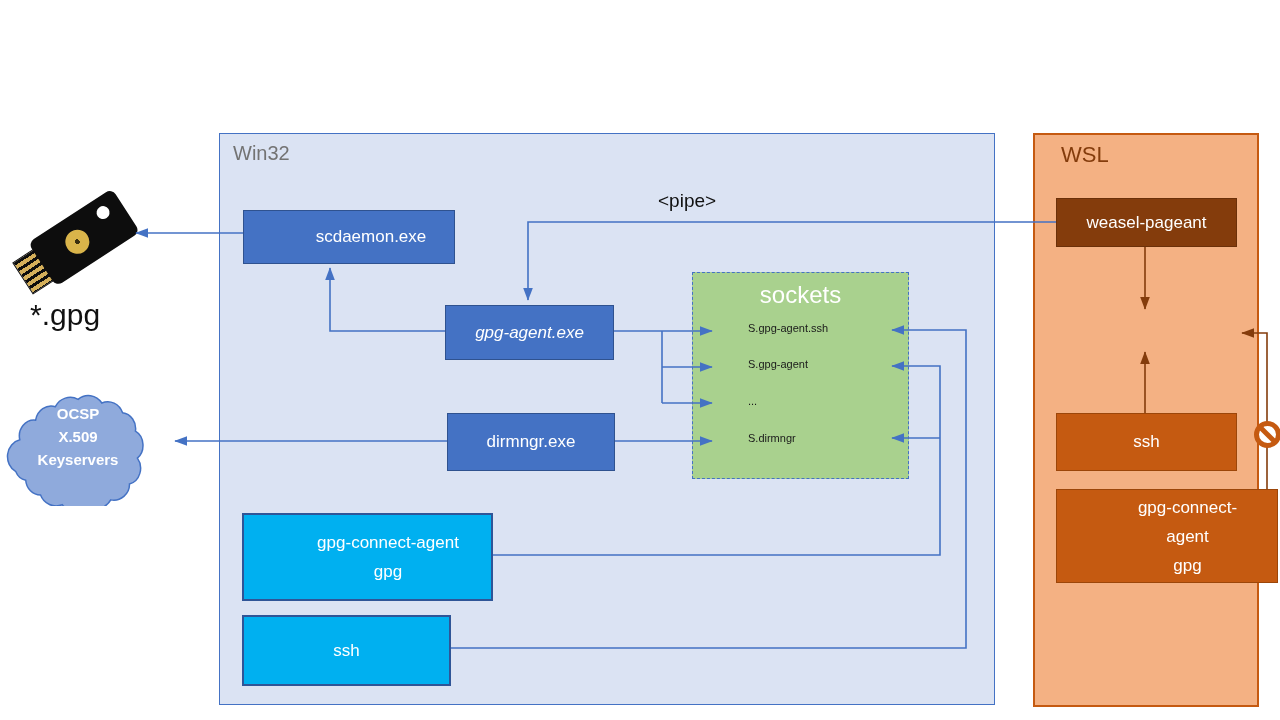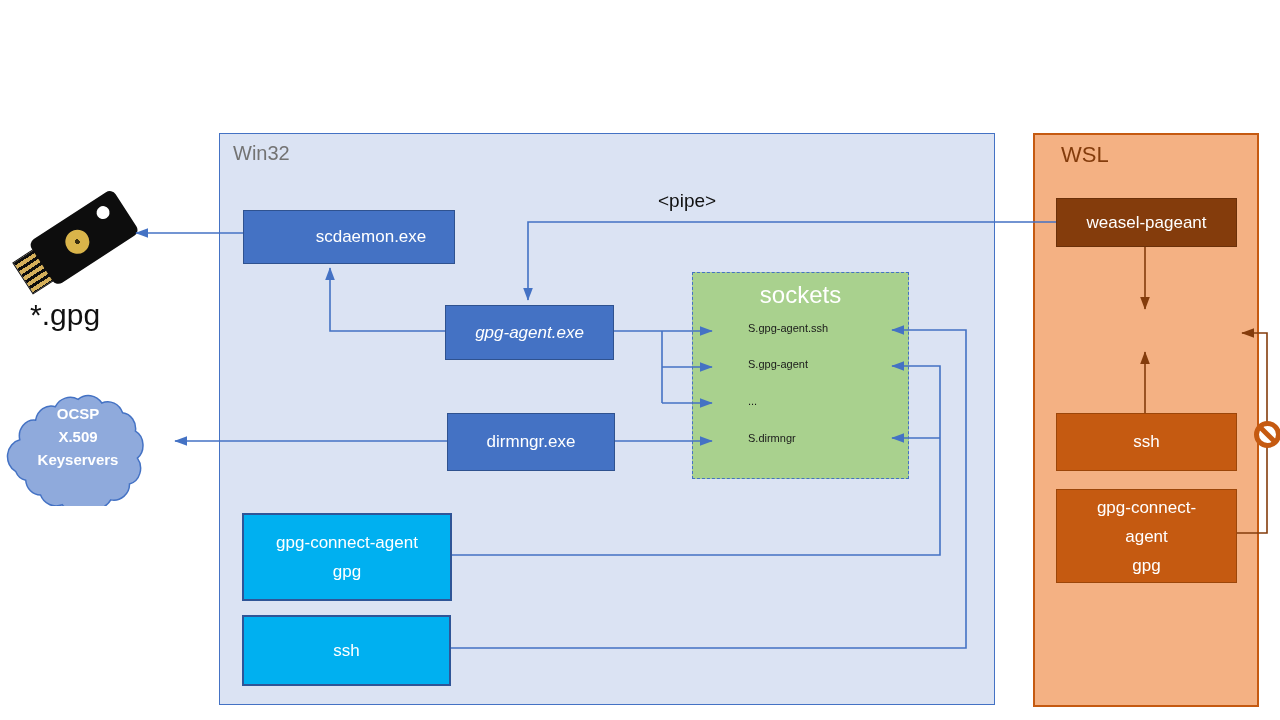--- a/index.html
+++ b/index.html
@@ -12,21 +12,21 @@
   .wsl{left:1033px;top:133px;width:222px;height:570px;background:#f4b183;border:2px solid #c55a11;z-index:1;}
   .container-label{font-size:20px;color:#737373;}
   .wsl-label{font-size:22px;color:#843c0c;}
 
   
   .pbox{display:flex;align-items:center;justify-content:center;color:#ffffff;font-size:17px;z-index:4;text-align:center;}
   .blue{background:#4472c4;border:1.6px solid #2f528f;}
   .cyan{background:#00b0f0;border:2px solid #2f5597;}
   .brownbox{background:#843c0c;border:1.6px solid #6b3009;}
   .orangebox{background:#c55a11;border:1.6px solid #9c4609;}
-  .multi{flex-direction:column;line-height:29px;}
+  .multi{flex-direction:column;line-height:29px;padding-left:41px;}
 
   
   .sockets{left:692px;top:272px;width:215px;height:205px;background:#a9d18e;border:1.6px dashed #4472c4;z-index:2;}
   .sockets-title{position:absolute;left:0;top:8px;width:100%;text-align:center;color:#ffffff;font-size:24px;}
   .sock-entry{position:absolute;left:48px;width:165px;height:18px;font-size:11px;color:#1a1a1a;margin-left:7px;}
 
   
   .wsl-socket-label{left:1046px;top:322px;width:195px;text-align:center;font-size:17px;color:#111;z-index:4;}
 
   

